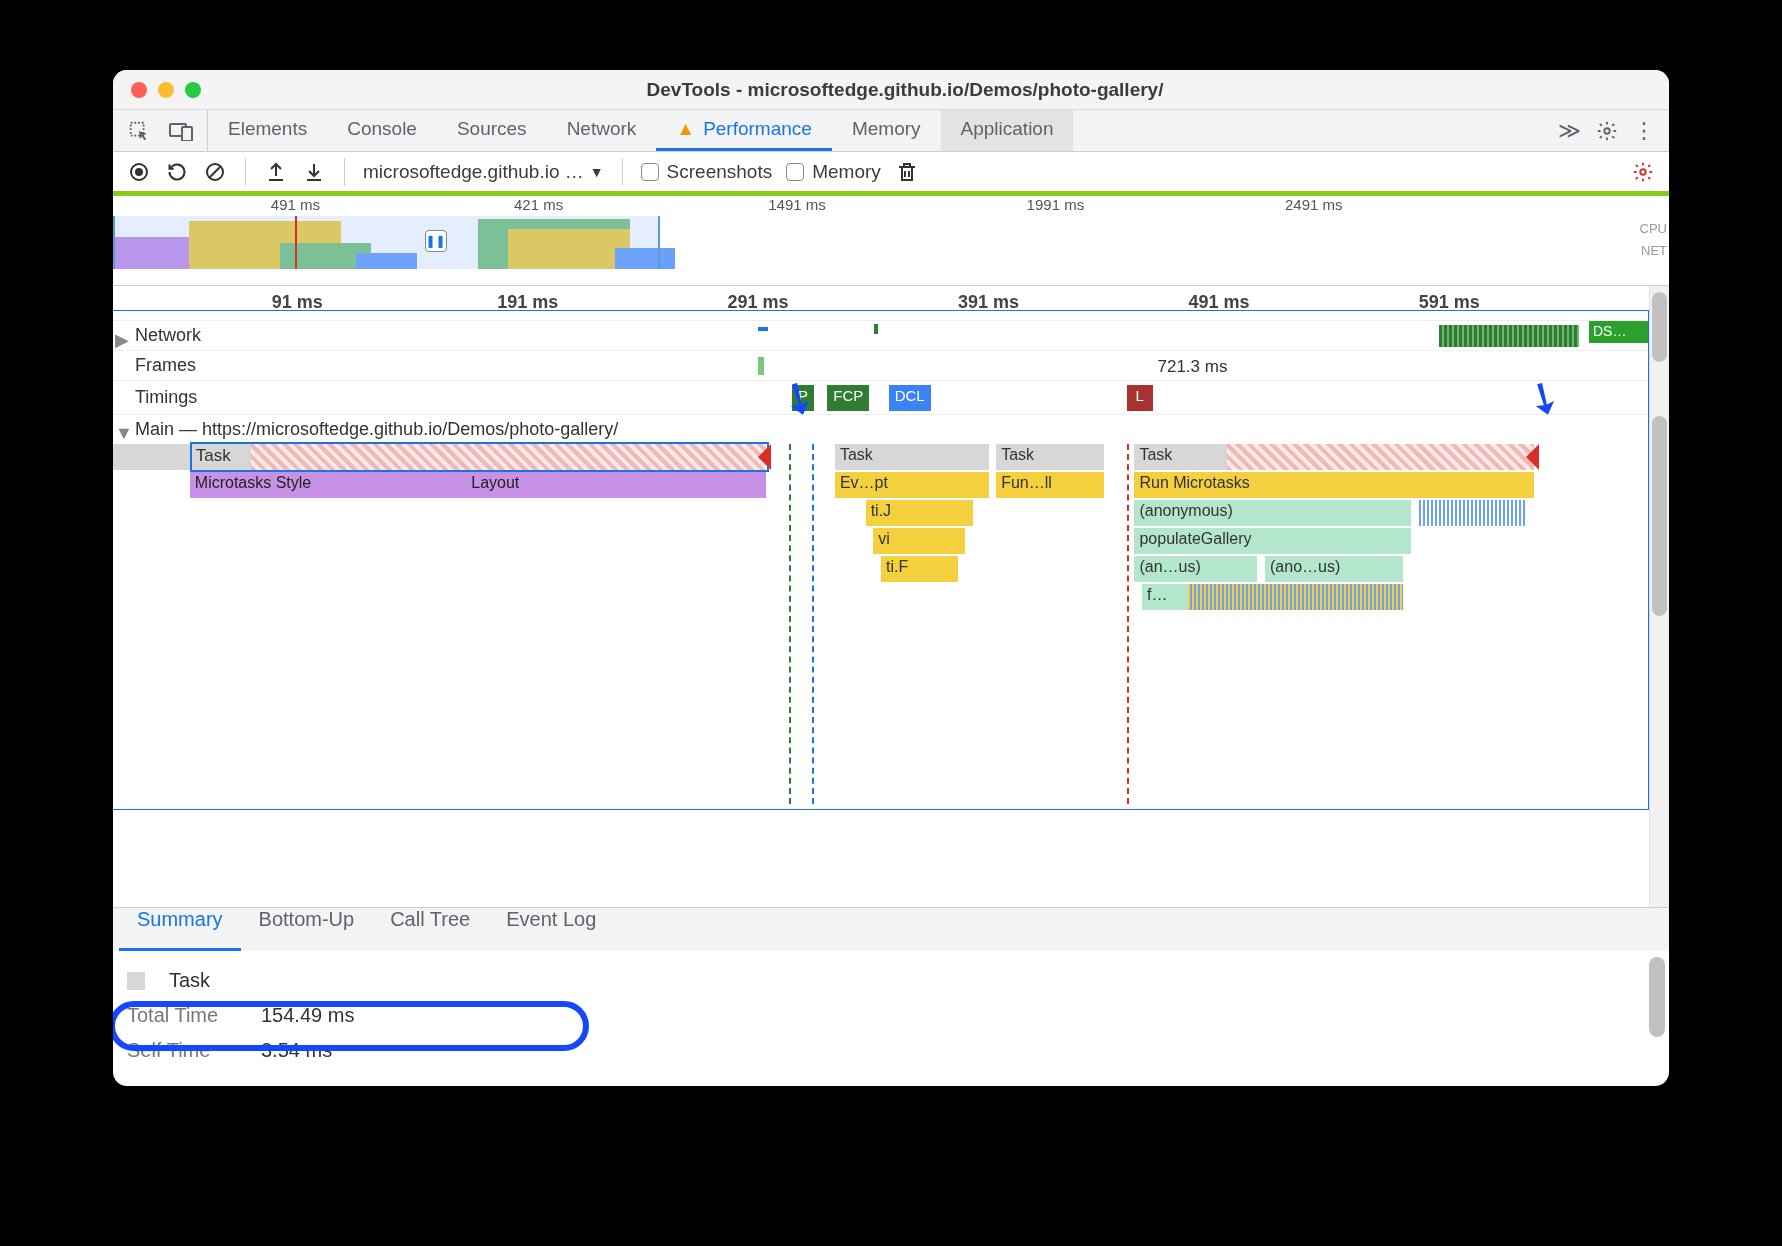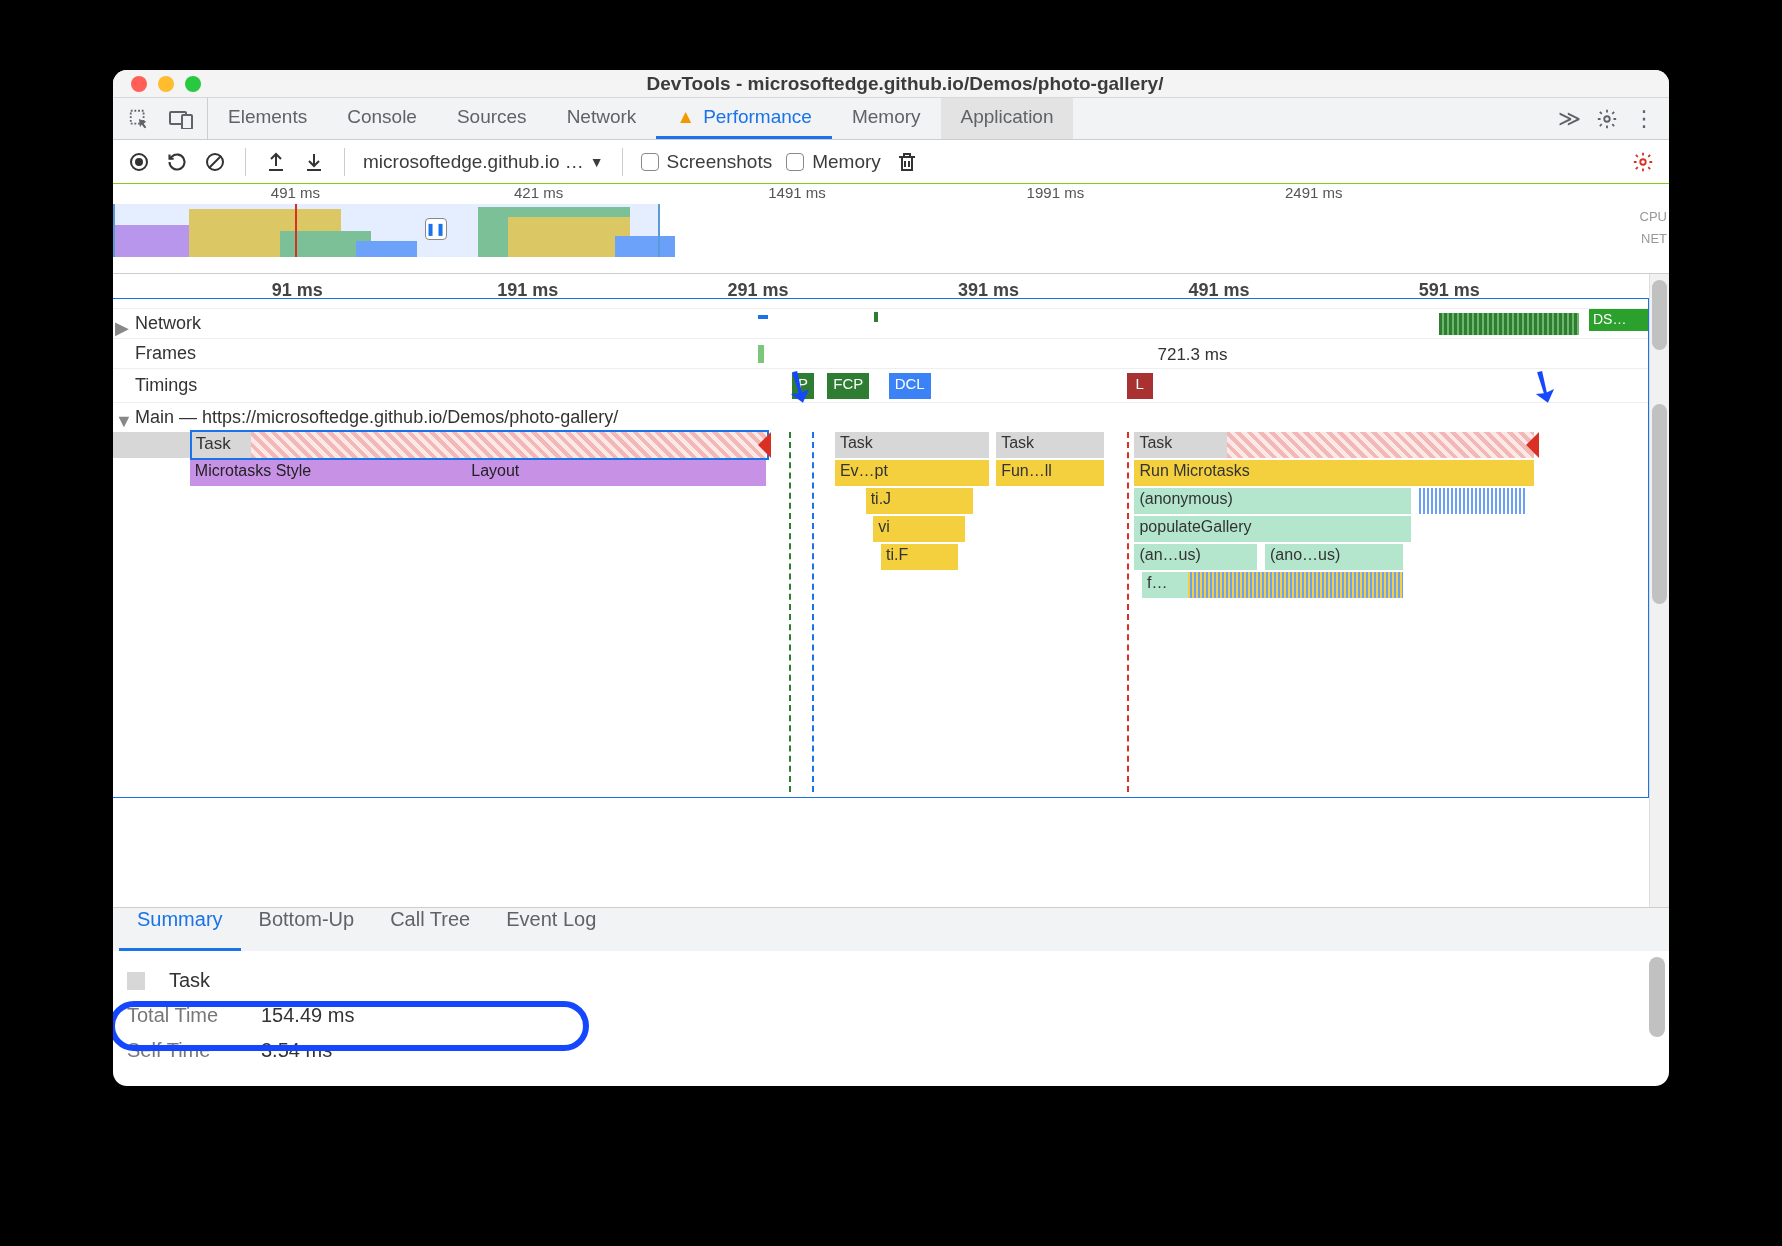--- a/index.html
+++ b/index.html
@@ -1,31 +1,31 @@
 <!DOCTYPE html>
 <html><head>
 <meta charset="utf-8">
 <style>
   * { box-sizing: border-box; margin: 0; padding: 0; font-family: -apple-system, BlinkMacSystemFont, "Segoe UI", Helvetica, Arial, sans-serif; }
   body { background: #000; width: 1782px; height: 1246px; display: flex; align-items: flex-start; justify-content: center; padding-top: 70px;}
   .window { width: 1556px; height: 1016px; background: #fff; border-radius: 14px; overflow: hidden; box-shadow: 0 30px 60px rgba(0,0,0,.5); display:flex; flex-direction:column;}
-  .titlebar { height: 28px; background: #f4f4f4; display:flex; align-items:center; border-bottom:1px solid #d8d8d8;}
+  .titlebar { height: 40px; background: #f4f4f4; display:flex; align-items:center; border-bottom:1px solid #d8d8d8;}
   .traffic { display:flex; gap:11px; padding-left:18px;}
   .dot { width:16px; height:16px; border-radius:50%; }
   .dot.red{background:#ff5f57;} .dot.yellow{background:#febc2e;} .dot.green{background:#28c840;}
   .title-text{ flex:1; text-align:center; font-size:19px; font-weight:600; color:#3b3b3b; padding-right:60px;}
   .tabbar { height:42px; background:#f1f3f4; border-bottom:1px solid #cdcdcd; display:flex; align-items:stretch; font-size:19px; color:#5f6368;}
   .tabbar .lead { display:flex; align-items:center; gap:18px; padding:0 14px; border-right:1px solid #cdcdcd;}
   .ic { display:inline-flex; align-items:center; justify-content:center; width:24px; height:24px;}
   .tabs { display:flex; flex:1;}
   .tab { padding:0 20px; display:flex; align-items:center; gap:8px; cursor:pointer; border-bottom:3px solid transparent;}
   .tab.active{ color:#1a73e8; border-bottom-color:#1a73e8;}
   .tab.inactive-dark{ background:#e3e3e3;}
   .rightctrls{display:flex; align-items:center; gap:14px; padding:0 14px;}
-  .toolbar{ height:44px; border-bottom:1px solid #84cc16; display:flex; align-items:center; gap:14px; padding:0 14px; font-size:19px; color:#3c3c3c;}
+  .toolbar{ height:44px; border-bottom:5px solid #84cc16; display:flex; align-items:center; gap:14px; padding:0 14px; font-size:19px; color:#3c3c3c;}
   .toolbar .sep{width:1px; height:28px; background:#cdcdcd; margin:0 4px;}
   .url-sel{display:flex; align-items:center; gap:6px;}
   .chk{ display:flex; align-items:center; gap:8px;}
   .chkbox{width:18px; height:18px; border:1.5px solid #888; border-radius:4px;}
   .gear-red{ color:#d93025; margin-left:auto;}
   
   .overview{ height:90px; border-bottom:1px solid #cdcdcd; position:relative;}
   .overview .ticks{position:absolute;top:0;left:0;right:36px;height:20px;font-size:15px;color:#555;display:flex;}
   .overview .ticks span{position:absolute;transform:translateX(-50%);}
   .overview .cpu{position:absolute; top:20px; left:0; right:36px; bottom:16px;}

